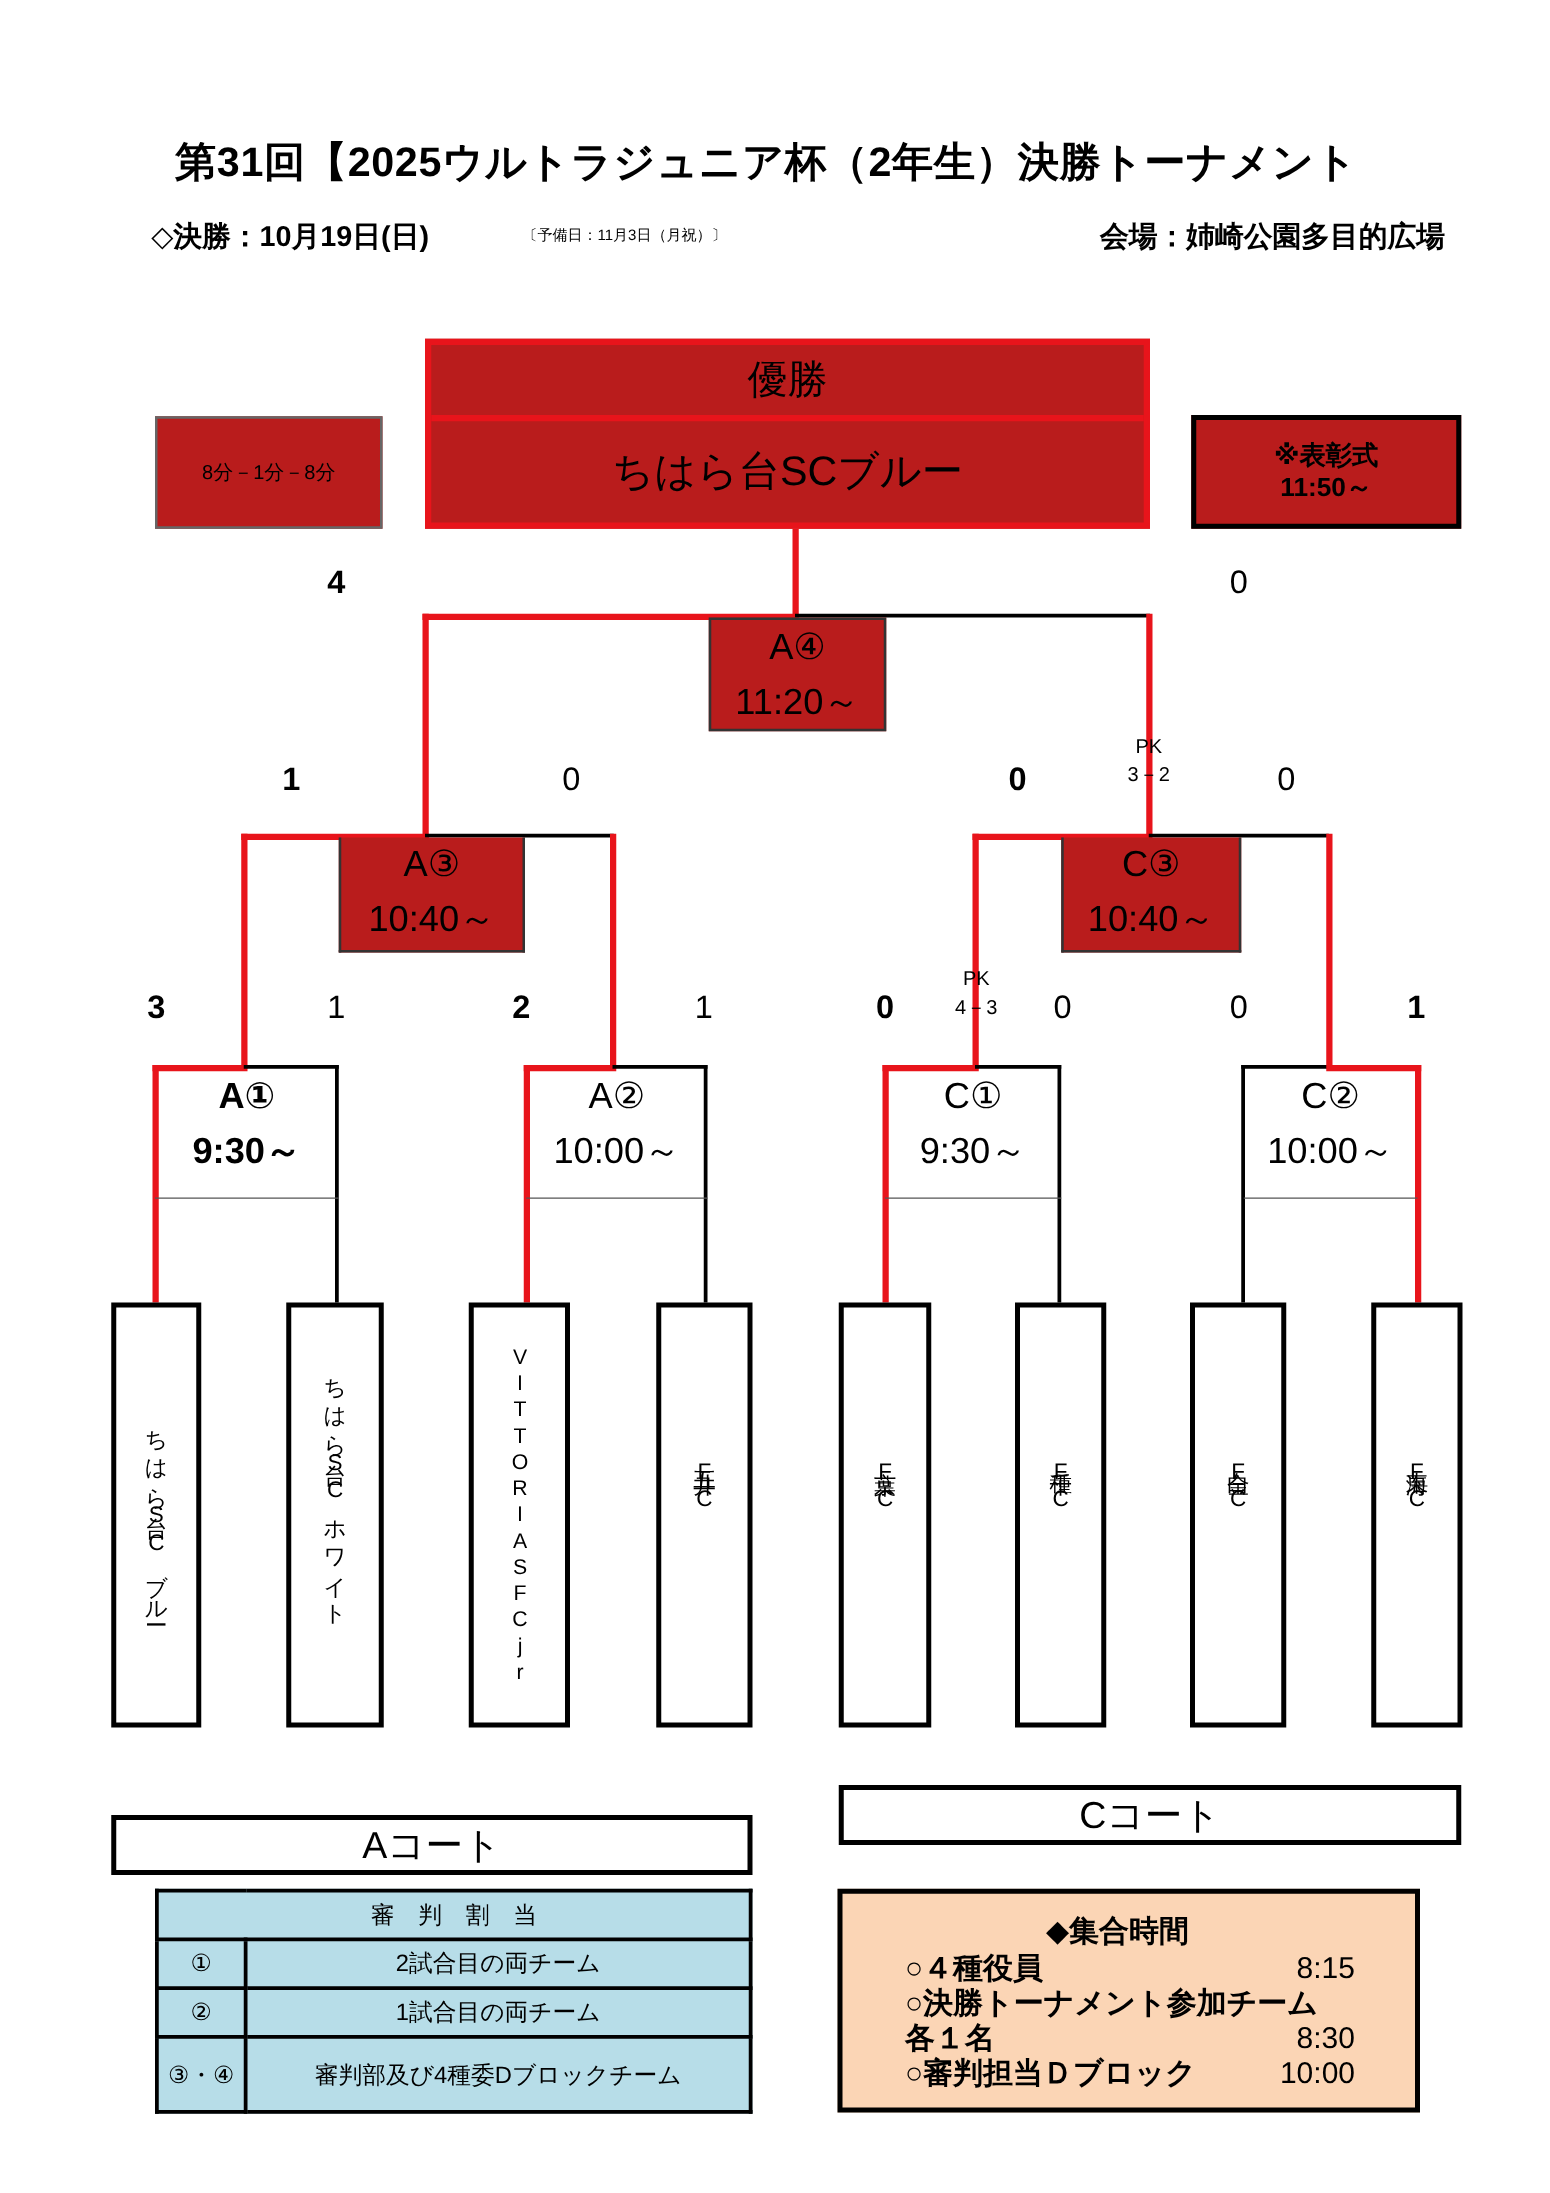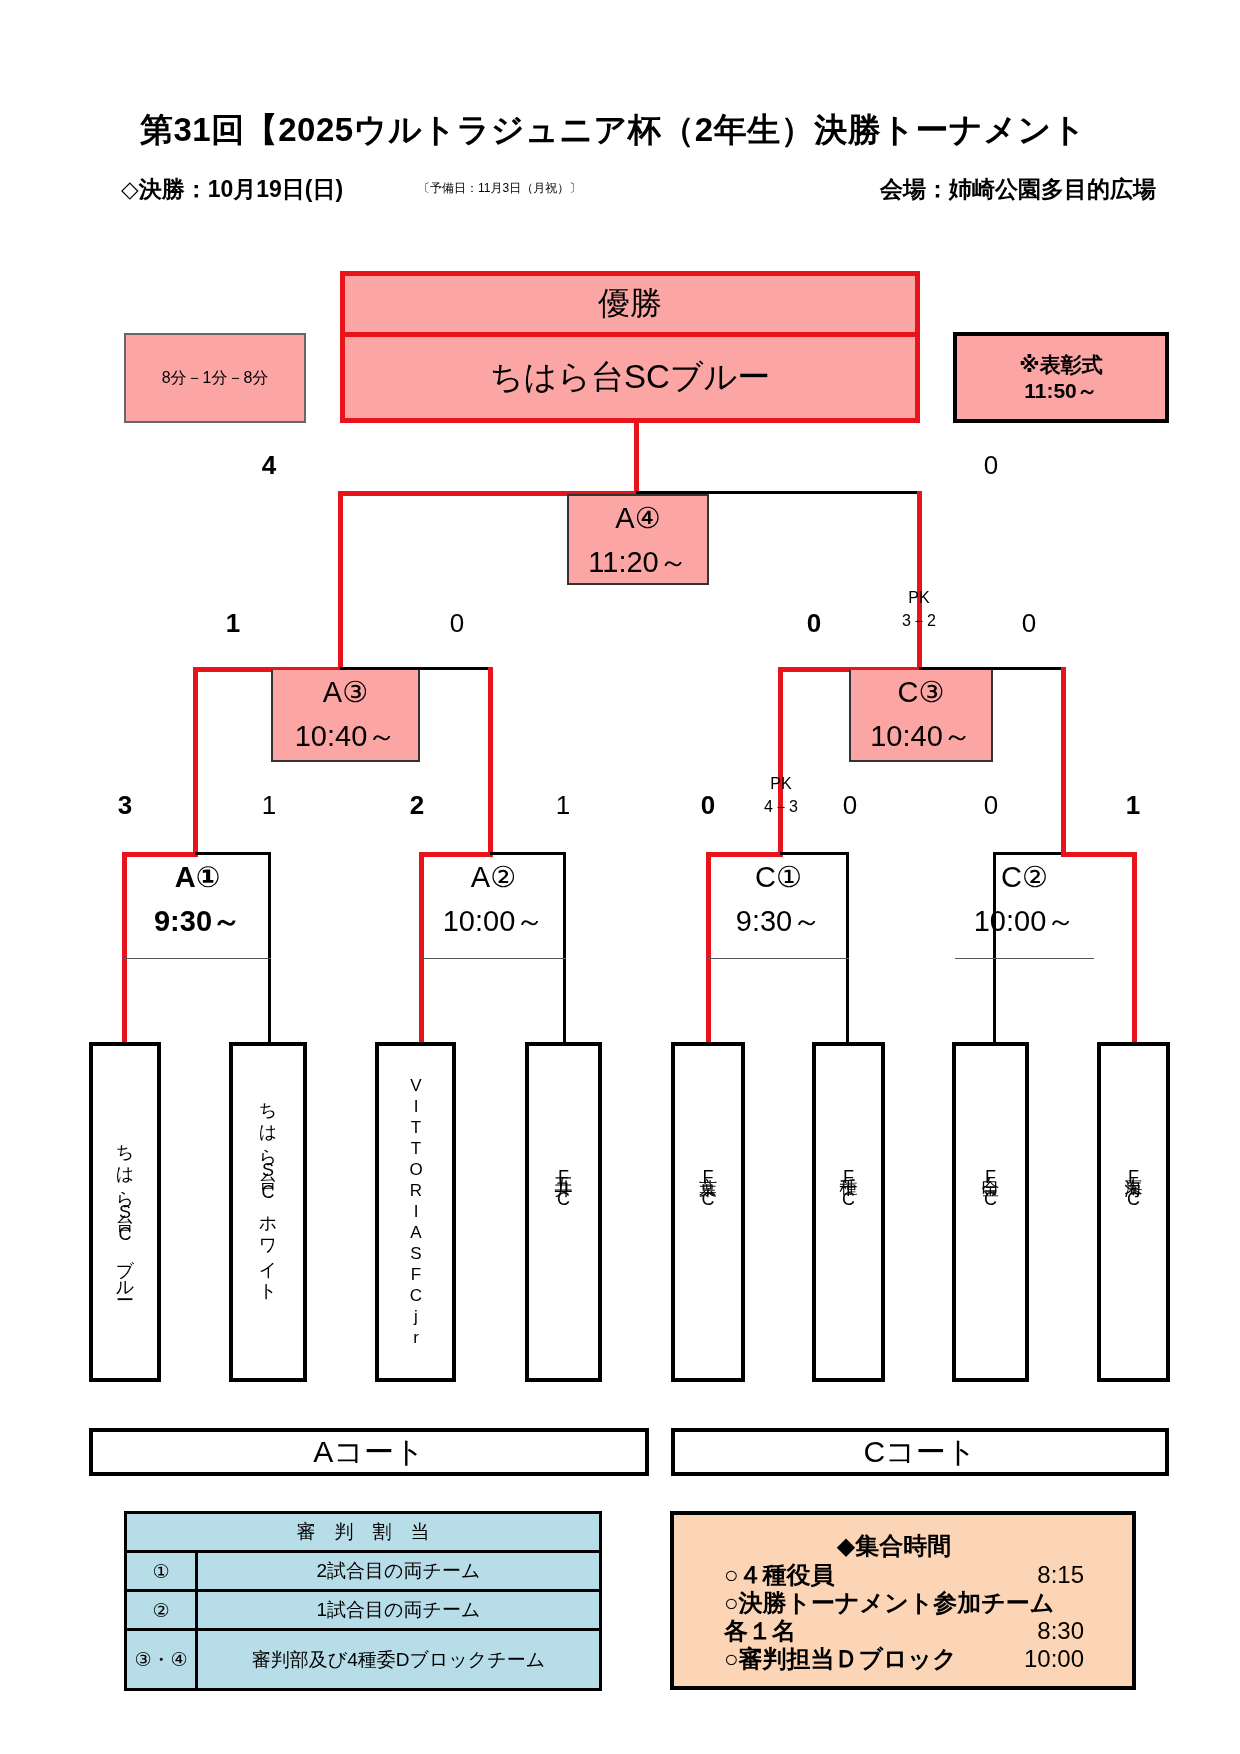--- a/index.html
+++ b/index.html
@@ -1,21 +1,21 @@
 <!DOCTYPE html>
 <html><head>
 <meta charset="utf-8">
 <style>
   html,body{margin:0;padding:0;background:#fff;}
   body{width:1240px;height:1754px;position:relative;overflow:hidden;font-family:"Liberation Sans","DejaVu Sans",sans-serif;color:#000;}
   .abs{position:absolute;}
   .title{left:0;width:1226px;top:108px;text-align:center;font-size:33px;font-weight:bold;letter-spacing:0.5px;}
   .sub{top:174px;font-size:23px;font-weight:bold;}
   .sub-note{top:180px;font-size:12px;}
-  .box{position:absolute;box-sizing:border-box;background:#fca5a5;}
+  .box{position:absolute;box-sizing:border-box;background:#b91c1c;}
   .center{display:flex;align-items:center;justify-content:center;text-align:center;}
   .line{position:absolute;}
   .red{background:#e8141b;}
   .blk{background:#000;}
   .score{position:absolute;font-size:26px;width:40px;text-align:center;transform:translateX(-50%);}
   .score.b{font-weight:bold;}
   .pk{position:absolute;font-size:16px;text-align:center;width:80px;transform:translateX(-50%);line-height:1.45;}
   .match{position:absolute;box-sizing:border-box;text-align:center;font-size:29px;}
   .match .mid{display:block;line-height:44px;}
   .team{position:absolute;box-sizing:border-box;border:4px solid #000;top:1042px;height:340px;display:flex;justify-content:center;align-items:center;}
@@ -124,21 +124,21 @@
 <div class="score" style="left:850px;top:790px;">0</div>
 <div class="pk" style="left:781px;top:772px;">
   <div>PK</div>
   <div>4－3</div>
 </div>
 
 <div class="line blk" style="left:993px;top:852px;width:70px;height:3px;"></div>
 <div class="line red" style="left:1061px;top:852px;width:76px;height:5px;"></div>
 <div class="line blk" style="left:993px;top:852px;width:3px;height:190px;"></div>
 <div class="line red" style="left:1132px;top:852px;width:5px;height:190px;"></div>
-<div class="match" style="left:955px;top:855px;width:139px;height:104px;border-bottom:1px solid #555;">
+<div class="match" style="left:995px;top:855px;width:139px;height:104px;border-bottom:1px solid #555;">
   <span class="mid">C②</span>
   <span class="mid">10:00～</span>
 </div>
 <div class="score" style="left:991px;top:790px;">0</div>
 <div class="score b" style="left:1133px;top:790px;">1</div>
 
 <div class="team" style="left:89px;width:72px;">
     <span>ちはら台SCブルー</span>
   </div>
 <div class="team" style="left:229px;width:78px;">
@@ -156,21 +156,21 @@
 <div class="team" style="left:812px;width:73px;">
     <span style="margin-bottom:50px;">千種FC</span>
   </div>
 <div class="team" style="left:952px;width:77px;">
     <span style="margin-bottom:50px;">白金FC</span>
   </div>
 <div class="team" style="left:1097px;width:73px;">
     <span style="margin-bottom:50px;">東海FC</span>
   </div>
 
-<div class="court center" style="left:89px;width:560px;">
+<div class="court center" style="left:89px;width:513px;margin-top:24px;">
     <span>Aコート</span>
   </div>
 <div class="court center" style="left:671px;width:498px;">
     <span>Cコート</span>
   </div>
 
 <table class="ref">
   <tbody>
       <tr style="height:39px;">
         <td colspan="2">審　判　割　当</td>

